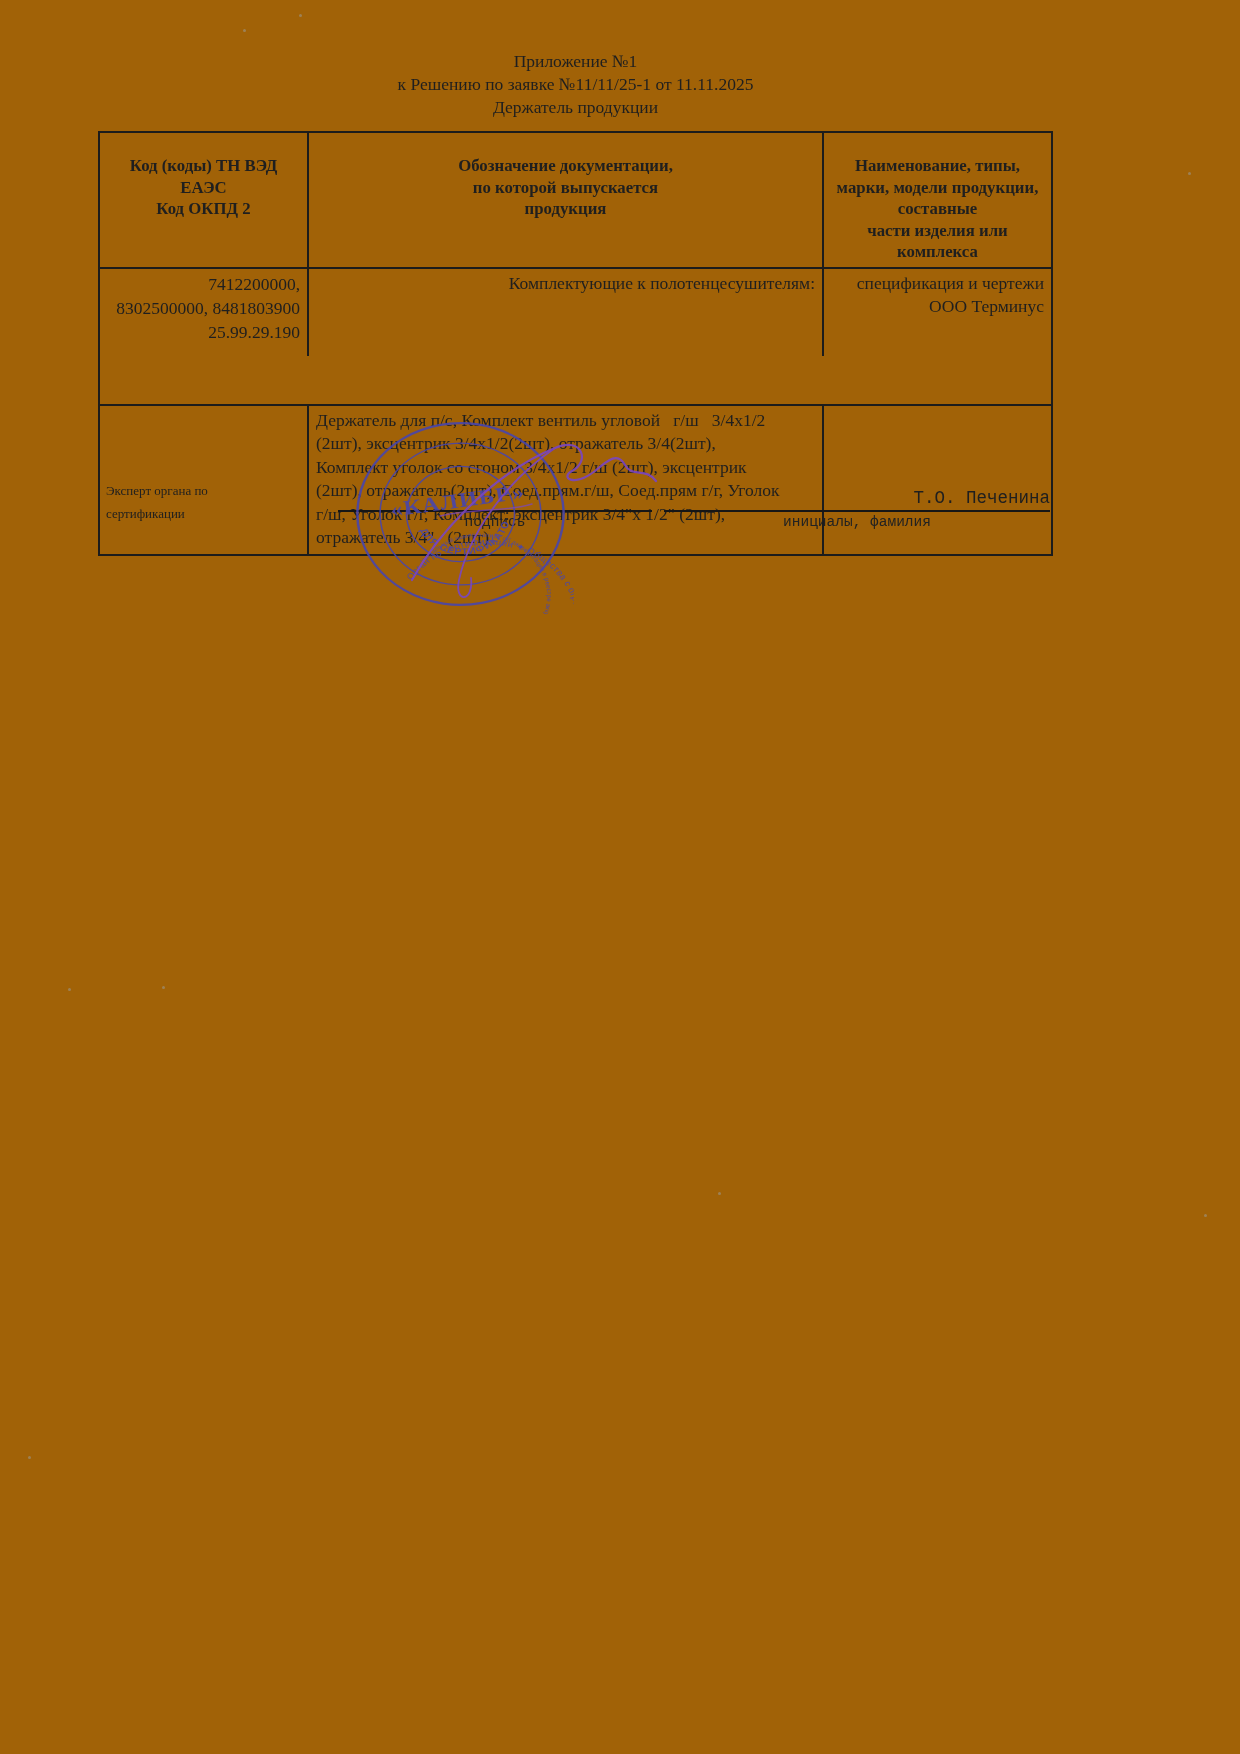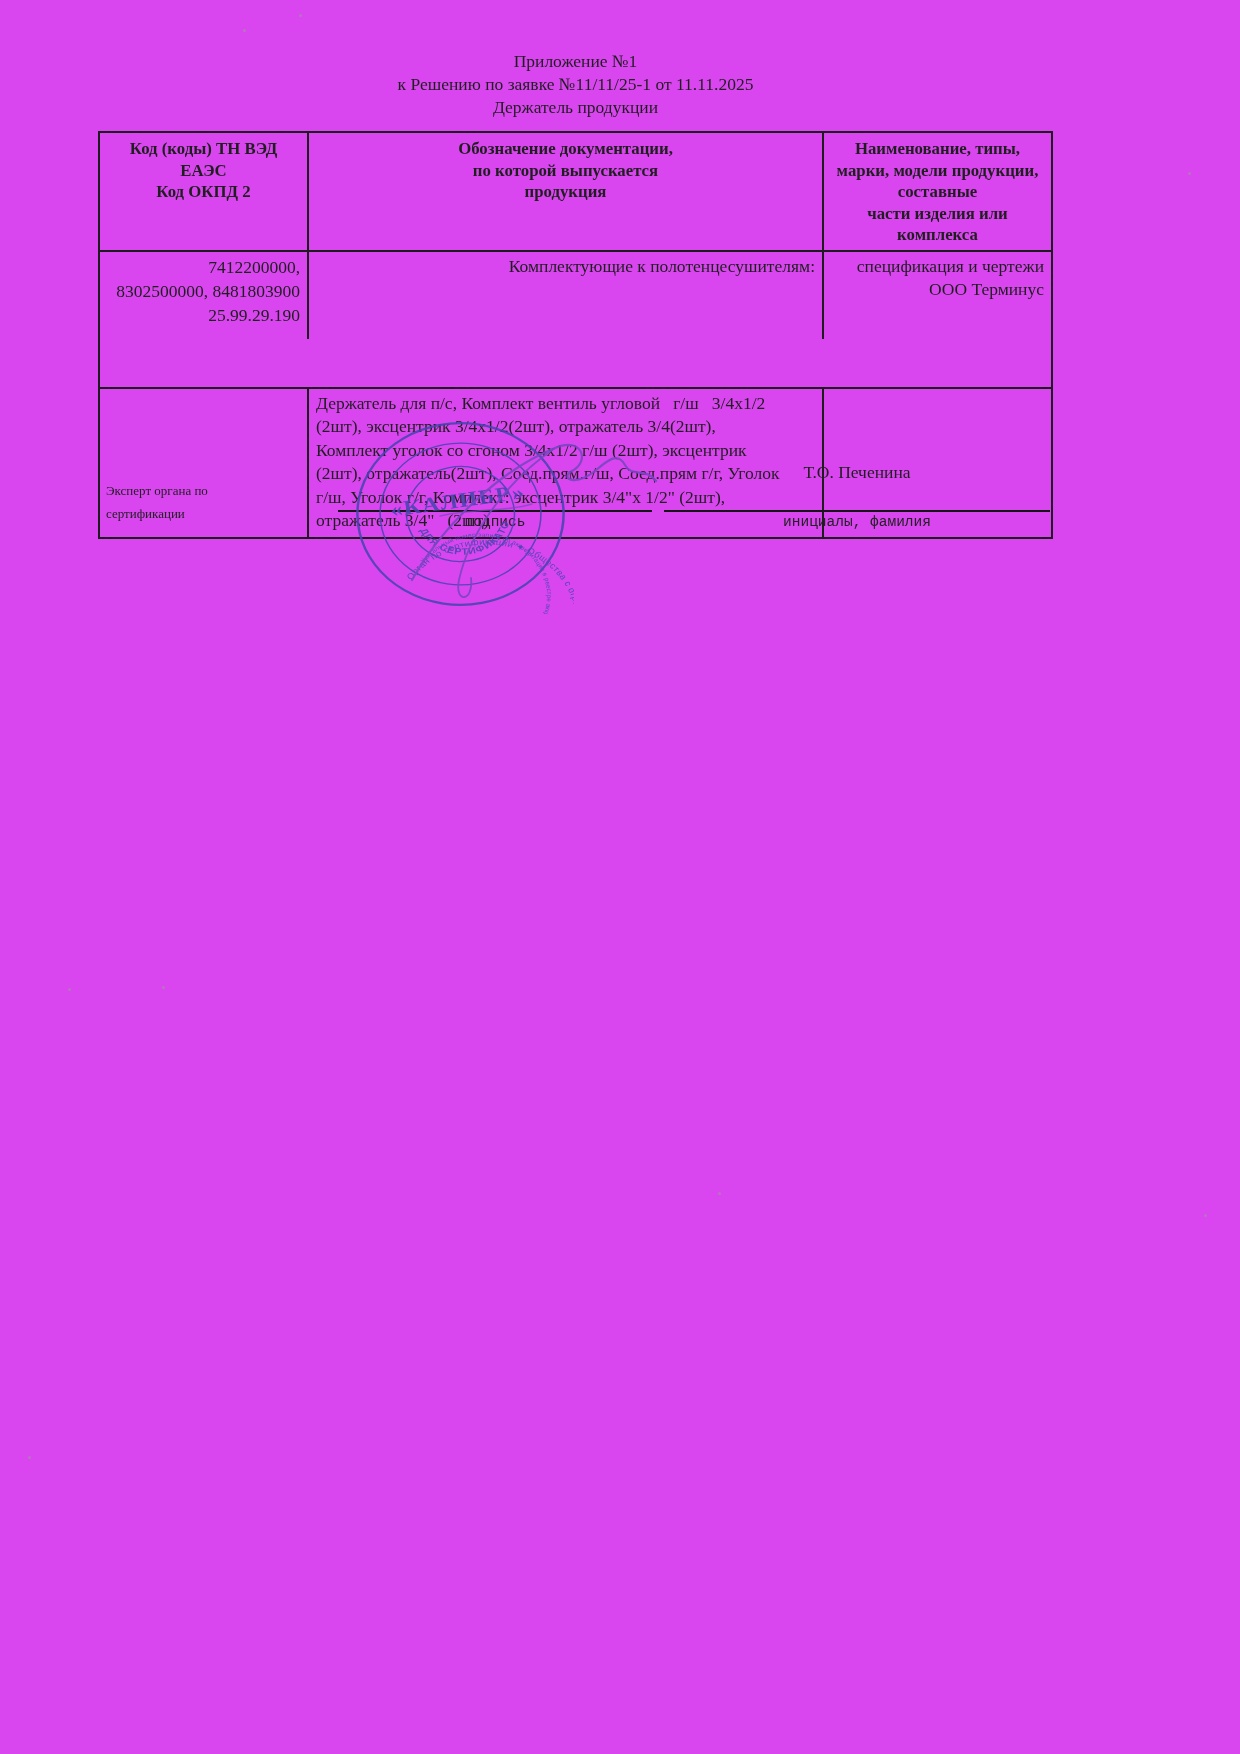--- a/index.html
+++ b/index.html
@@ -1,20 +1,20 @@
 <!DOCTYPE html>
 <html><head>
 <meta charset="utf-8">
 <style>
   html,body { margin:0; padding:0; background:#e8e8e8; }
   .page {
     position:relative;
     width:1240px; height:1754px;
     margin:0 auto;
-    background:#d946ef;
+    background:#a16207;
     font-family:"Liberation Serif", serif;
     color:#1f1f1f;
     overflow:hidden;
   }
   
   .doc-title {
     position:absolute; left:98px; top:50px; width:955px;
     text-align:center; font-size:17.5px; line-height:23px;
   }
   
@@ -29,21 +29,21 @@
     box-sizing:border-box;
     border-right:2px solid #1c1c1c;
     padding:3px 7px 4px 7px;
     font-size:17.5px; line-height:23.5px;
     white-space:pre-wrap;
   }
   .cell:last-child { border-right:none; }
   .hdr .cell {
     font-weight:bold; text-align:center;
     font-size:16.8px; line-height:21.5px;
-    min-height:71px; padding-top:5px;
+    min-height:71px; padding-top:22px;
   }
   .r1 .cell { min-height:89px;text-align:right; }
   .r2 .cell { min-height:141px;margin-top:48px; }
   .codes-cell { line-height:24px; }
   
   .expert-label {
     position:absolute; left:106px; top:479px; width:250px;
     font-size:13px; line-height:23px; white-space:pre-wrap;
   }
   .sig-line {
@@ -52,22 +52,22 @@
   }
   .sig-line.left  { left:338px; width:314px; }
   .sig-line.right { left:664px; width:386px; }
   .sig-caption {
     position:absolute; top:514px; text-align:center;
     font-size:14.5px; color:#222;font-family:Liberation Mono, monospace;
   }
   .sig-caption.left  { left:338px; width:314px; }
   .sig-caption.right { left:664px; width:386px; }
   .expert-name {
-    position:absolute; left:664px; top:462px; width:386px;
-    text-align:center; font-size:17.5px;
+    position:absolute; left:664px; top:488px; width:386px;
+    text-align:right; font-size:17.5px;font-family:Liberation Mono, monospace;
   }
   
   .stamp-svg {
     position:absolute; left:347px; top:414px;
     width:227px; height:200px;
     opacity:0.88;
   }
   .autograph-svg {
     position:absolute; left:350px; top:408px;
     width:330px; height:215px;

